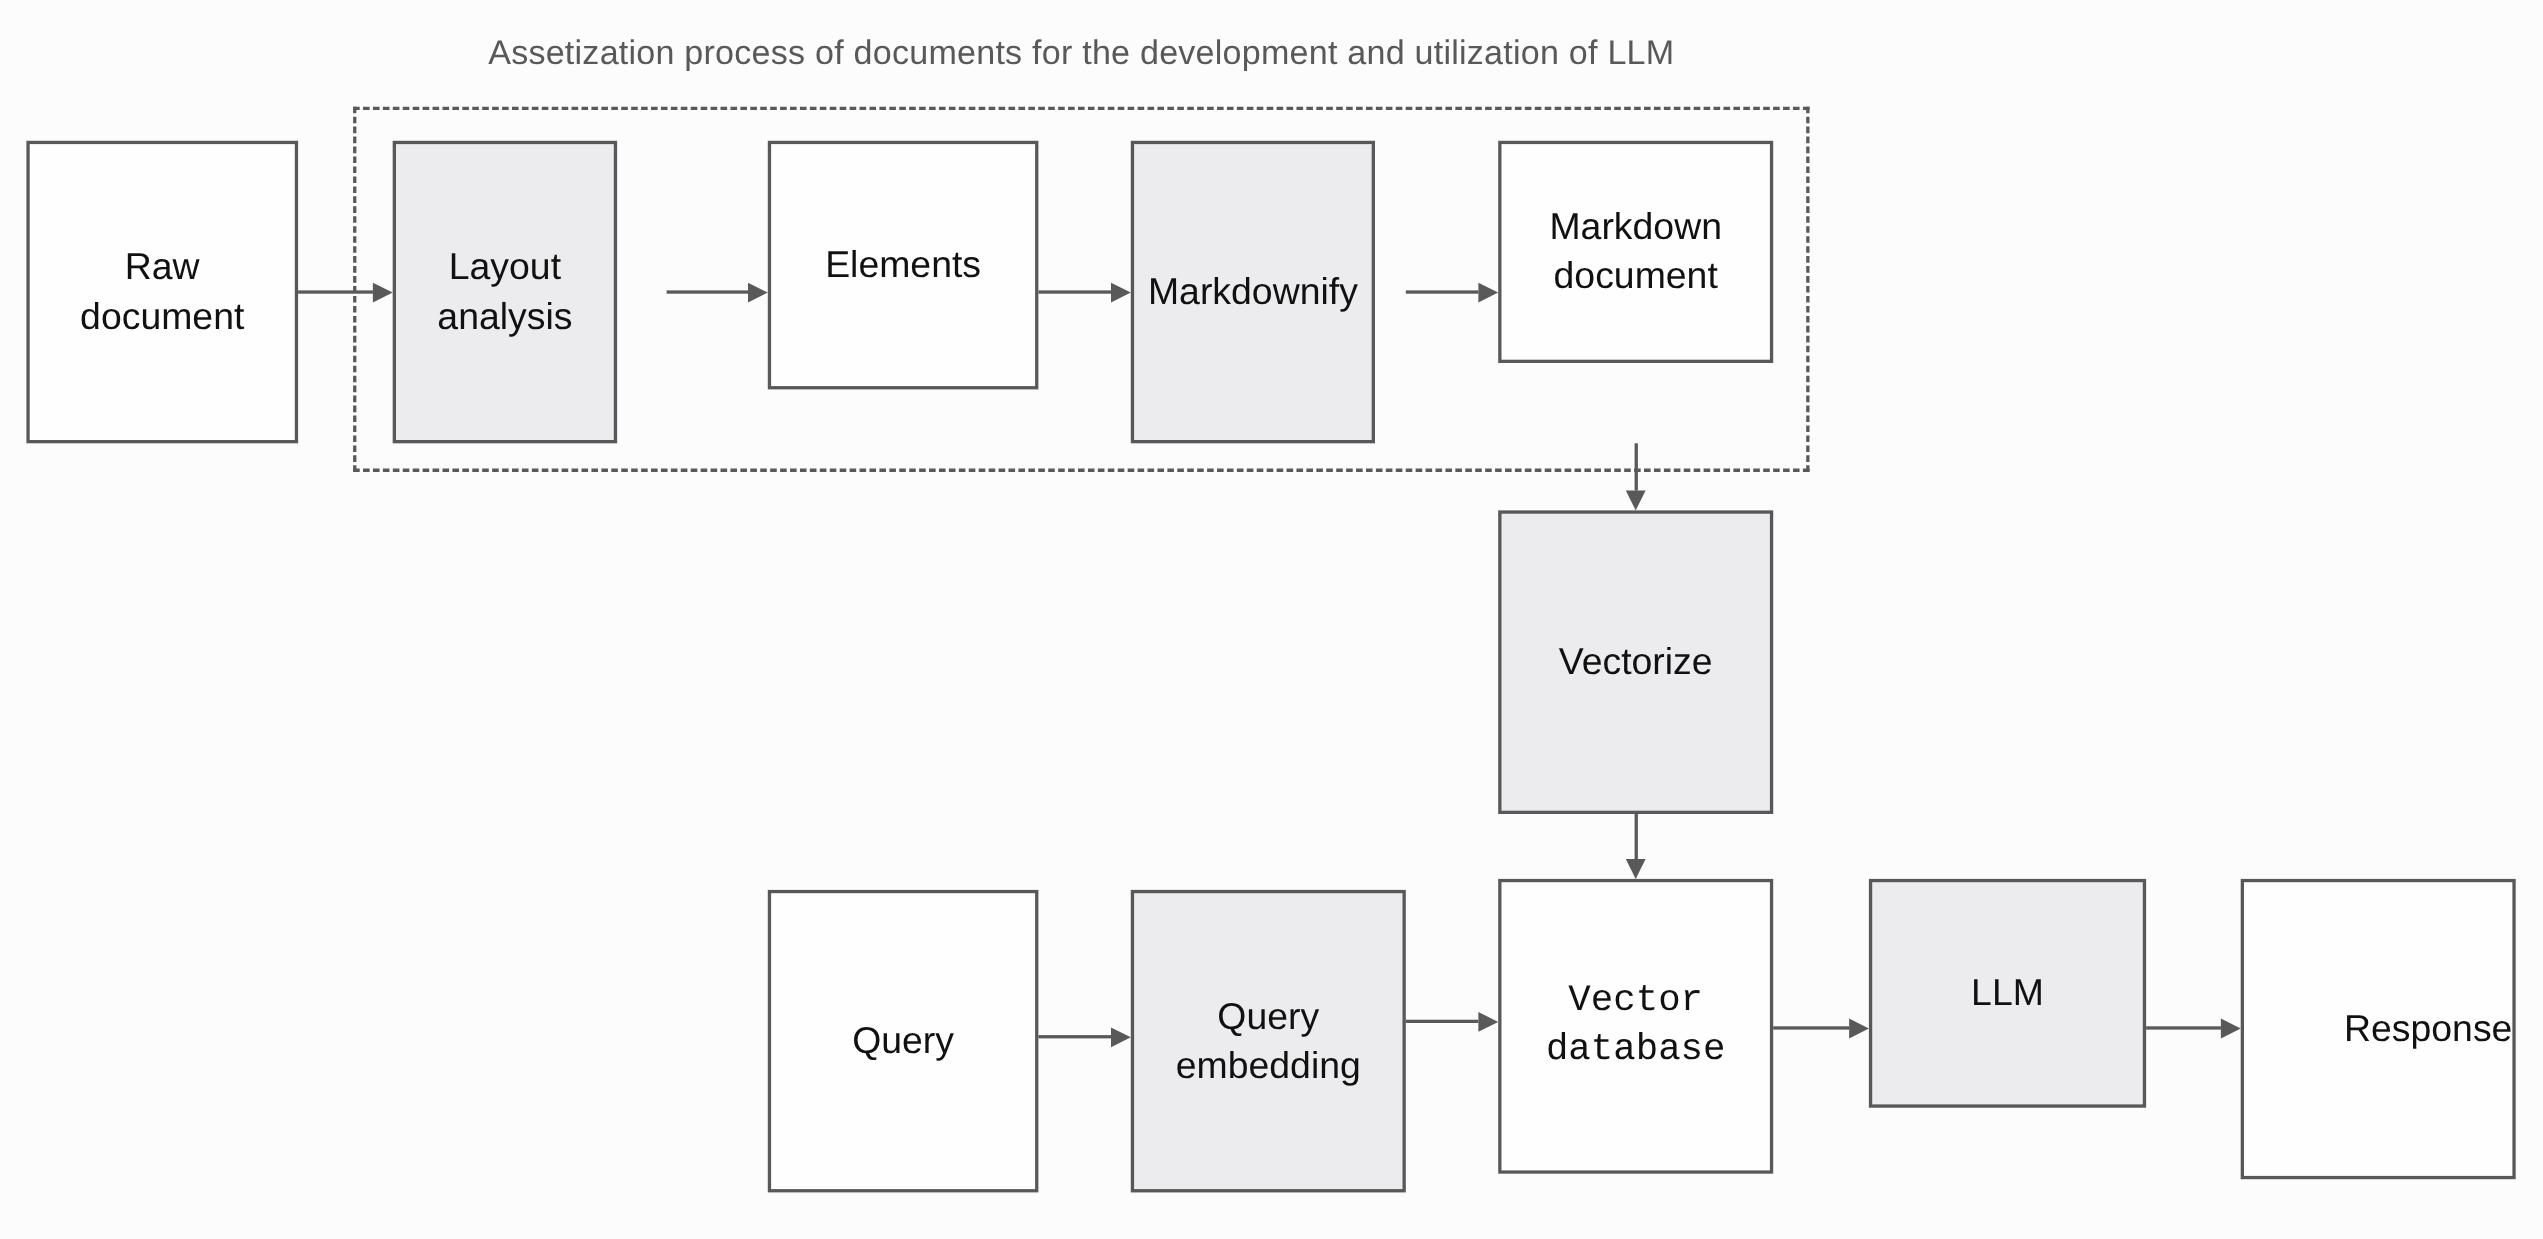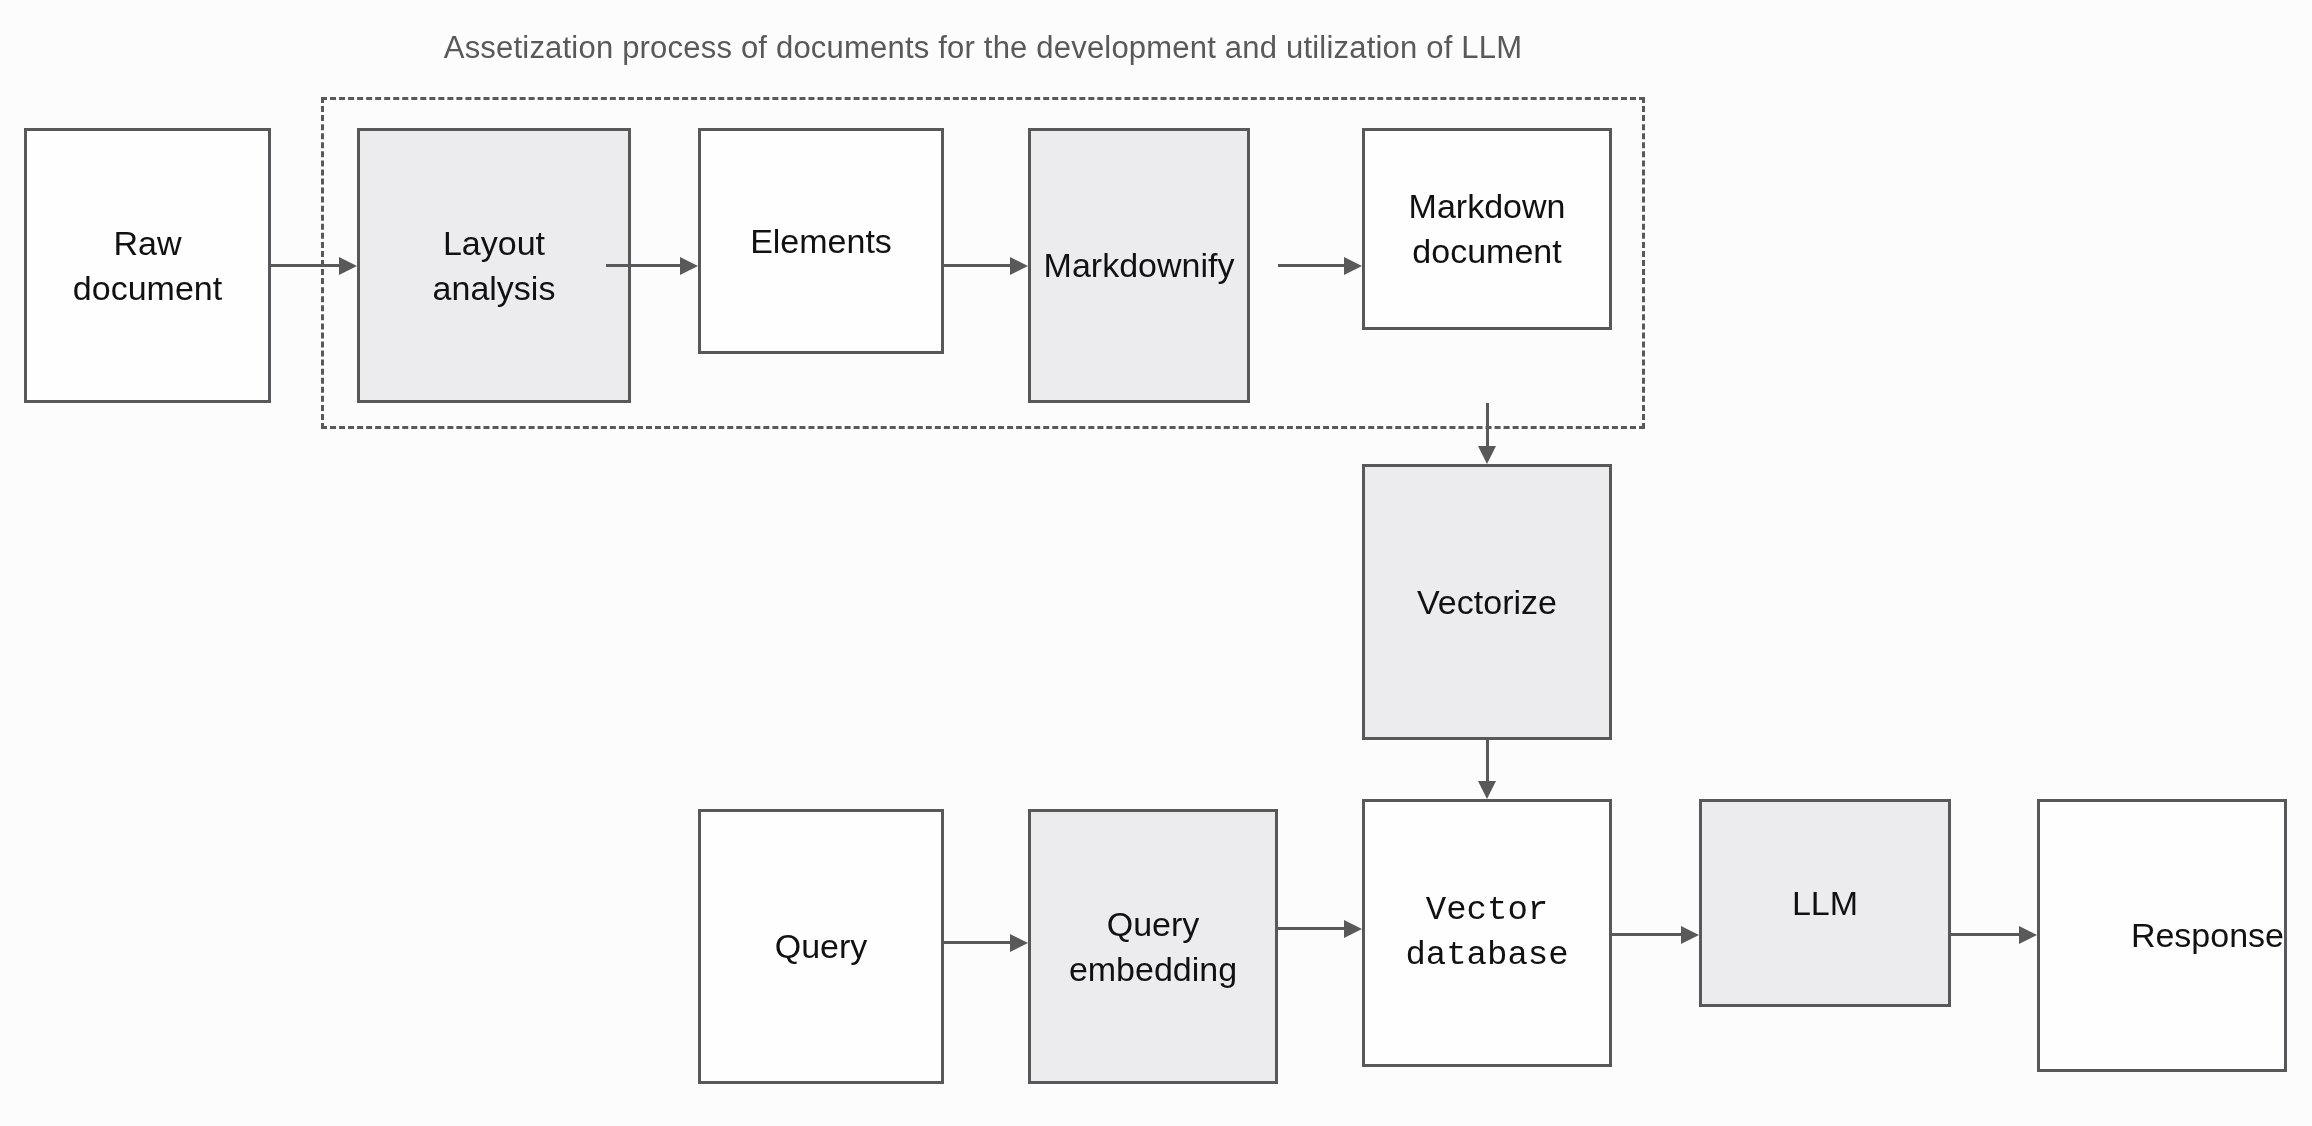--- a/index.html
+++ b/index.html
@@ -48,21 +48,21 @@
   .node.plain  { background: #fefefe; }
   .node.shaded { background: #ececee; }
   .node .label {
     font-size: 34px;
     line-height: 1.32;
     color: #111111;
     white-space: pre-line;
   }
   
   #node-raw            { left: 24px;   top: 128px; width: 247px; height: 275px; }
-  #node-layout         { left: 357px;  top: 128px; width: 274px; height: 275px; }
+  #node-layout         { left: 357px;  top: 128px; width: 204px; height: 275px; }
   #node-elements       { left: 698px;  top: 128px; width: 246px; height: 226px; }
   #node-markdownify    { left: 1028px; top: 128px; width: 222px; height: 275px; justify-content: center; }
   #node-markdown-doc   { left: 1362px; top: 128px; width: 250px; height: 202px; }
   #node-vectorize      { left: 1362px; top: 464px; width: 250px; height: 276px; }
   #node-query          { left: 698px;  top: 809px; width: 246px; height: 275px; }
   #node-query-embed    { left: 1028px; top: 809px; width: 250px; height: 275px; }
   #node-vector-db      { left: 1362px; top: 799px; width: 250px; height: 268px; font-family: Liberation Mono, monospace; }
   #node-llm            { left: 1699px; top: 799px; width: 252px; height: 208px; }
   #node-response       { left: 2037px; top: 799px; width: 250px; height: 273px; justify-content: flex-end; }
 

